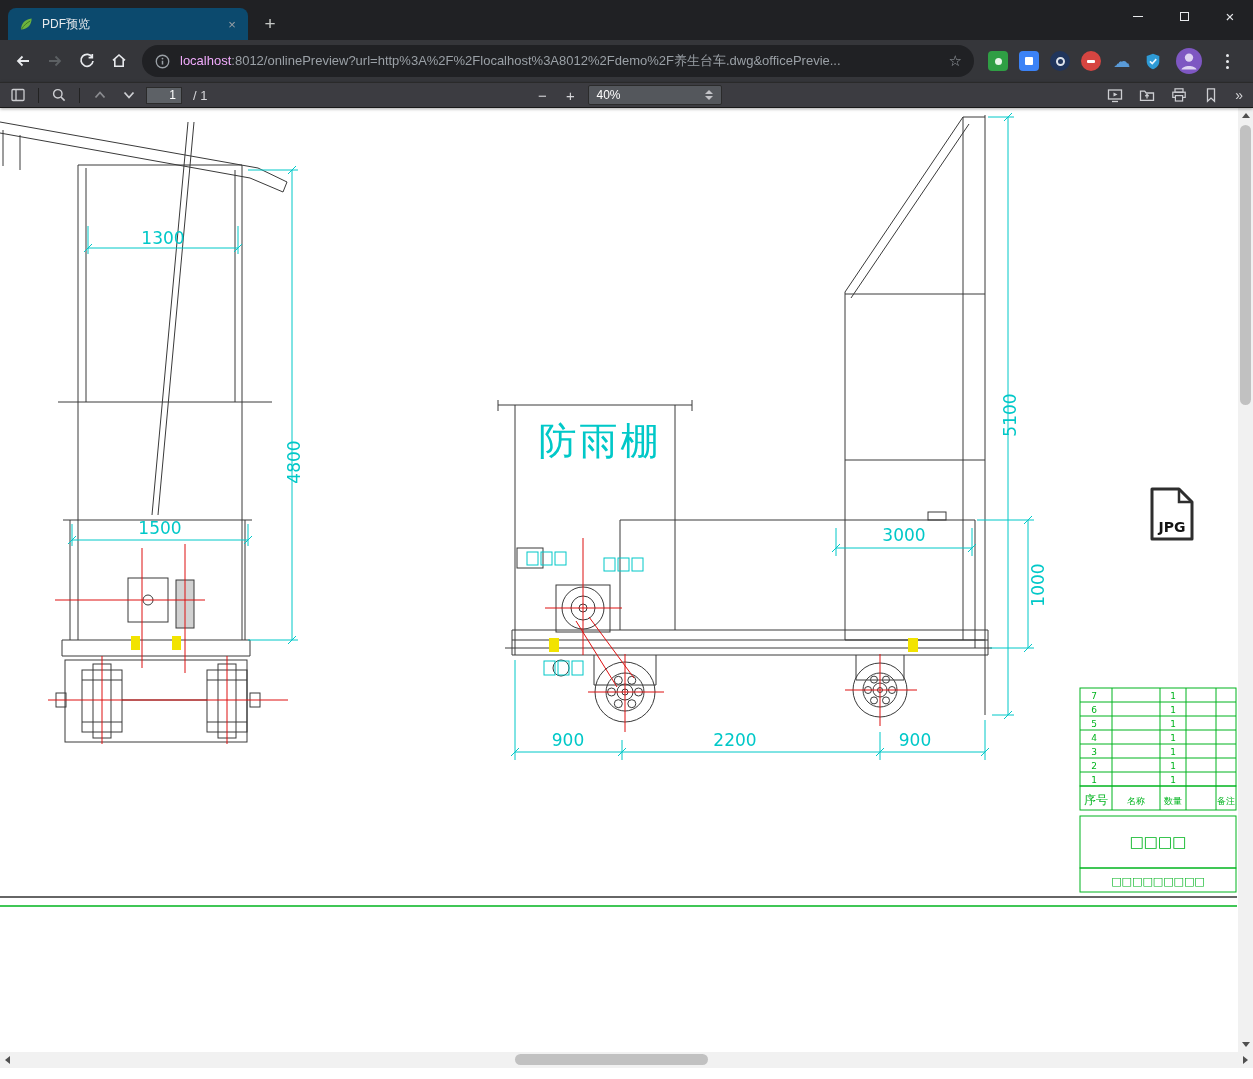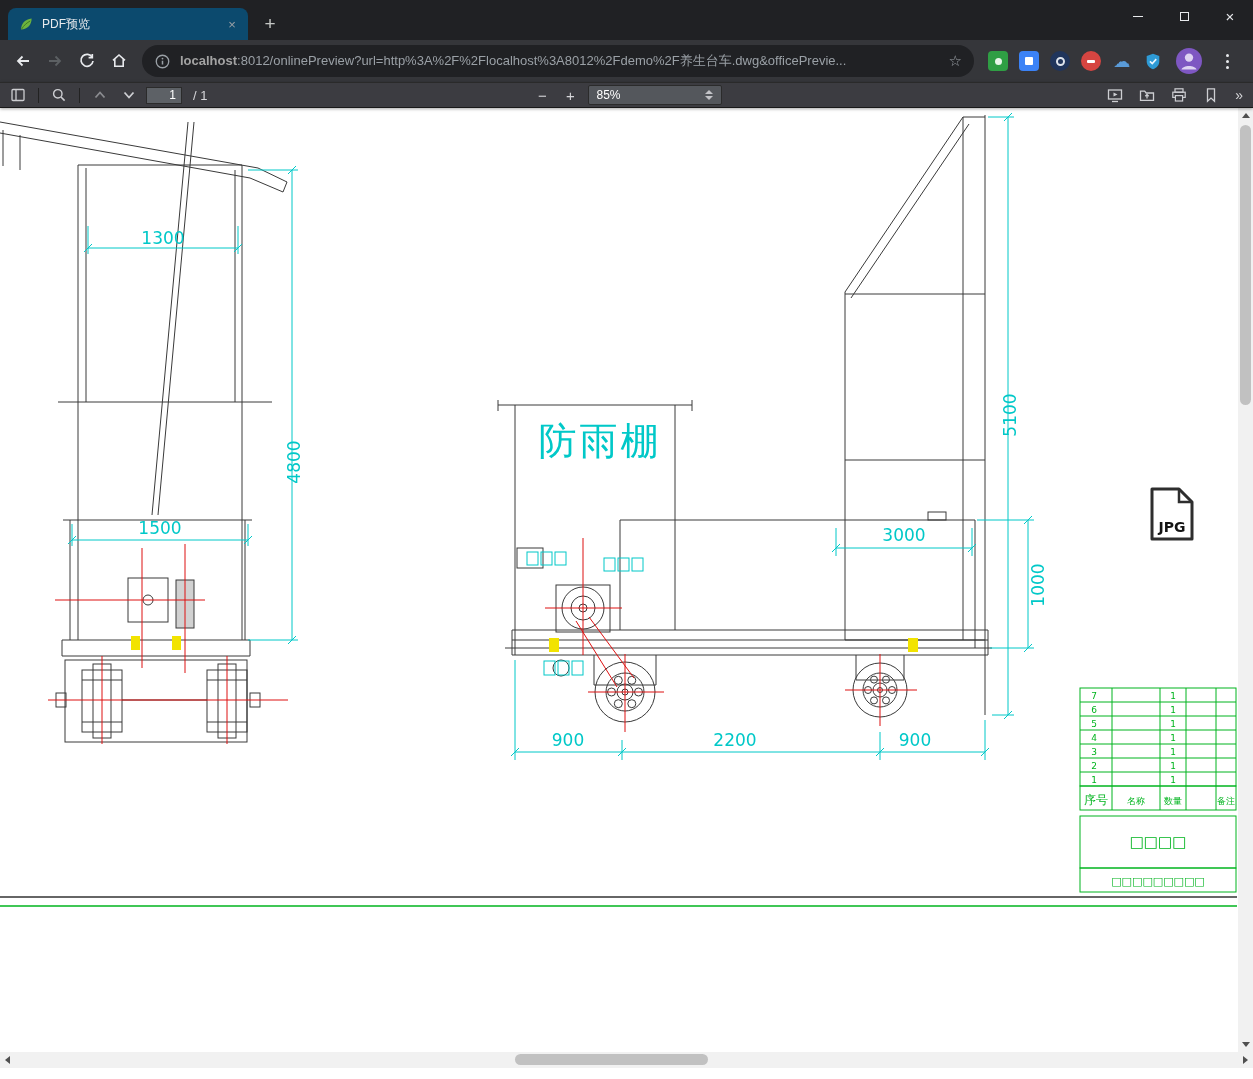--- a/index.html
+++ b/index.html
@@ -22,21 +22,21 @@
   .ic-max { width:9px; height:9px; border:1px solid #e8eaed; display:block; }
   .ic-close { font-size:15px; line-height:1; }
 
   
   .addressbar { position:absolute; top:40px; left:0; width:100%; height:42px; background:#35363a;
     display:flex; align-items:center; padding:0 8px; gap:2px; }
   .nav-btn { width:30px; height:30px; border-radius:50%; display:flex; align-items:center; justify-content:center; flex:0 0 auto; }
   .omnibox { flex:1 1 auto; height:32px; background:#202124; border-radius:16px; margin:0 6px;
     display:flex; align-items:center; padding:0 12px; gap:9px; min-width:0; }
   .url { color:#9aa0a6; font-size:13px; white-space:nowrap; overflow:hidden; text-overflow:clip; flex:1; min-width:0; }
-  .url b { color:#a3a3a3; font-weight:bold; }
+  .url b { color:#f0abfc; font-weight:normal; }
   .star { color:#9aa0a6; font-size:15px; flex:0 0 auto; }
   .ext-area { display:flex; align-items:center; gap:11px; padding:0 6px; flex:0 0 auto; }
   .ext { width:20px; height:20px; display:flex; align-items:center; justify-content:center; }
   .avatar { width:26px; height:26px; border-radius:50%; background:#7e57c2; display:flex;
     align-items:center; justify-content:center; overflow:hidden; margin-left:2px; }
   .menu-btn { width:24px; height:28px; display:flex; flex-direction:column; align-items:center;
     justify-content:center; gap:3px; margin-left:2px; }
   .menu-btn i { width:3px; height:3px; border-radius:50%; background:#e8eaed; }
 
   
@@ -198,21 +198,21 @@
         <polyline points="3.5,5.5 8,10.5 12.5,5.5" stroke="#cdced2" fill="none" stroke-width="1.8"></polyline>
       </svg>
     </div>
     <input class="page-input" value="1" style="">
     <span class="page-total">/ 1</span>
 
     <div class="zoom-cluster">
       <div class="zoom-btn">−</div>
       <div class="zoom-btn">+</div>
       <div class="zoom-select">
-        <span class="lbl">85%</span>
+        <span class="lbl">40%</span>
         <span class="spinner">
             <i class="spin-up"></i>
             <i class="spin-down"></i>
           </span>
       </div>
     </div>
 
     <div class="right-cluster">
       <div class="tb-btn">
         <svg width="16" height="16" viewBox="0 0 16 16">

